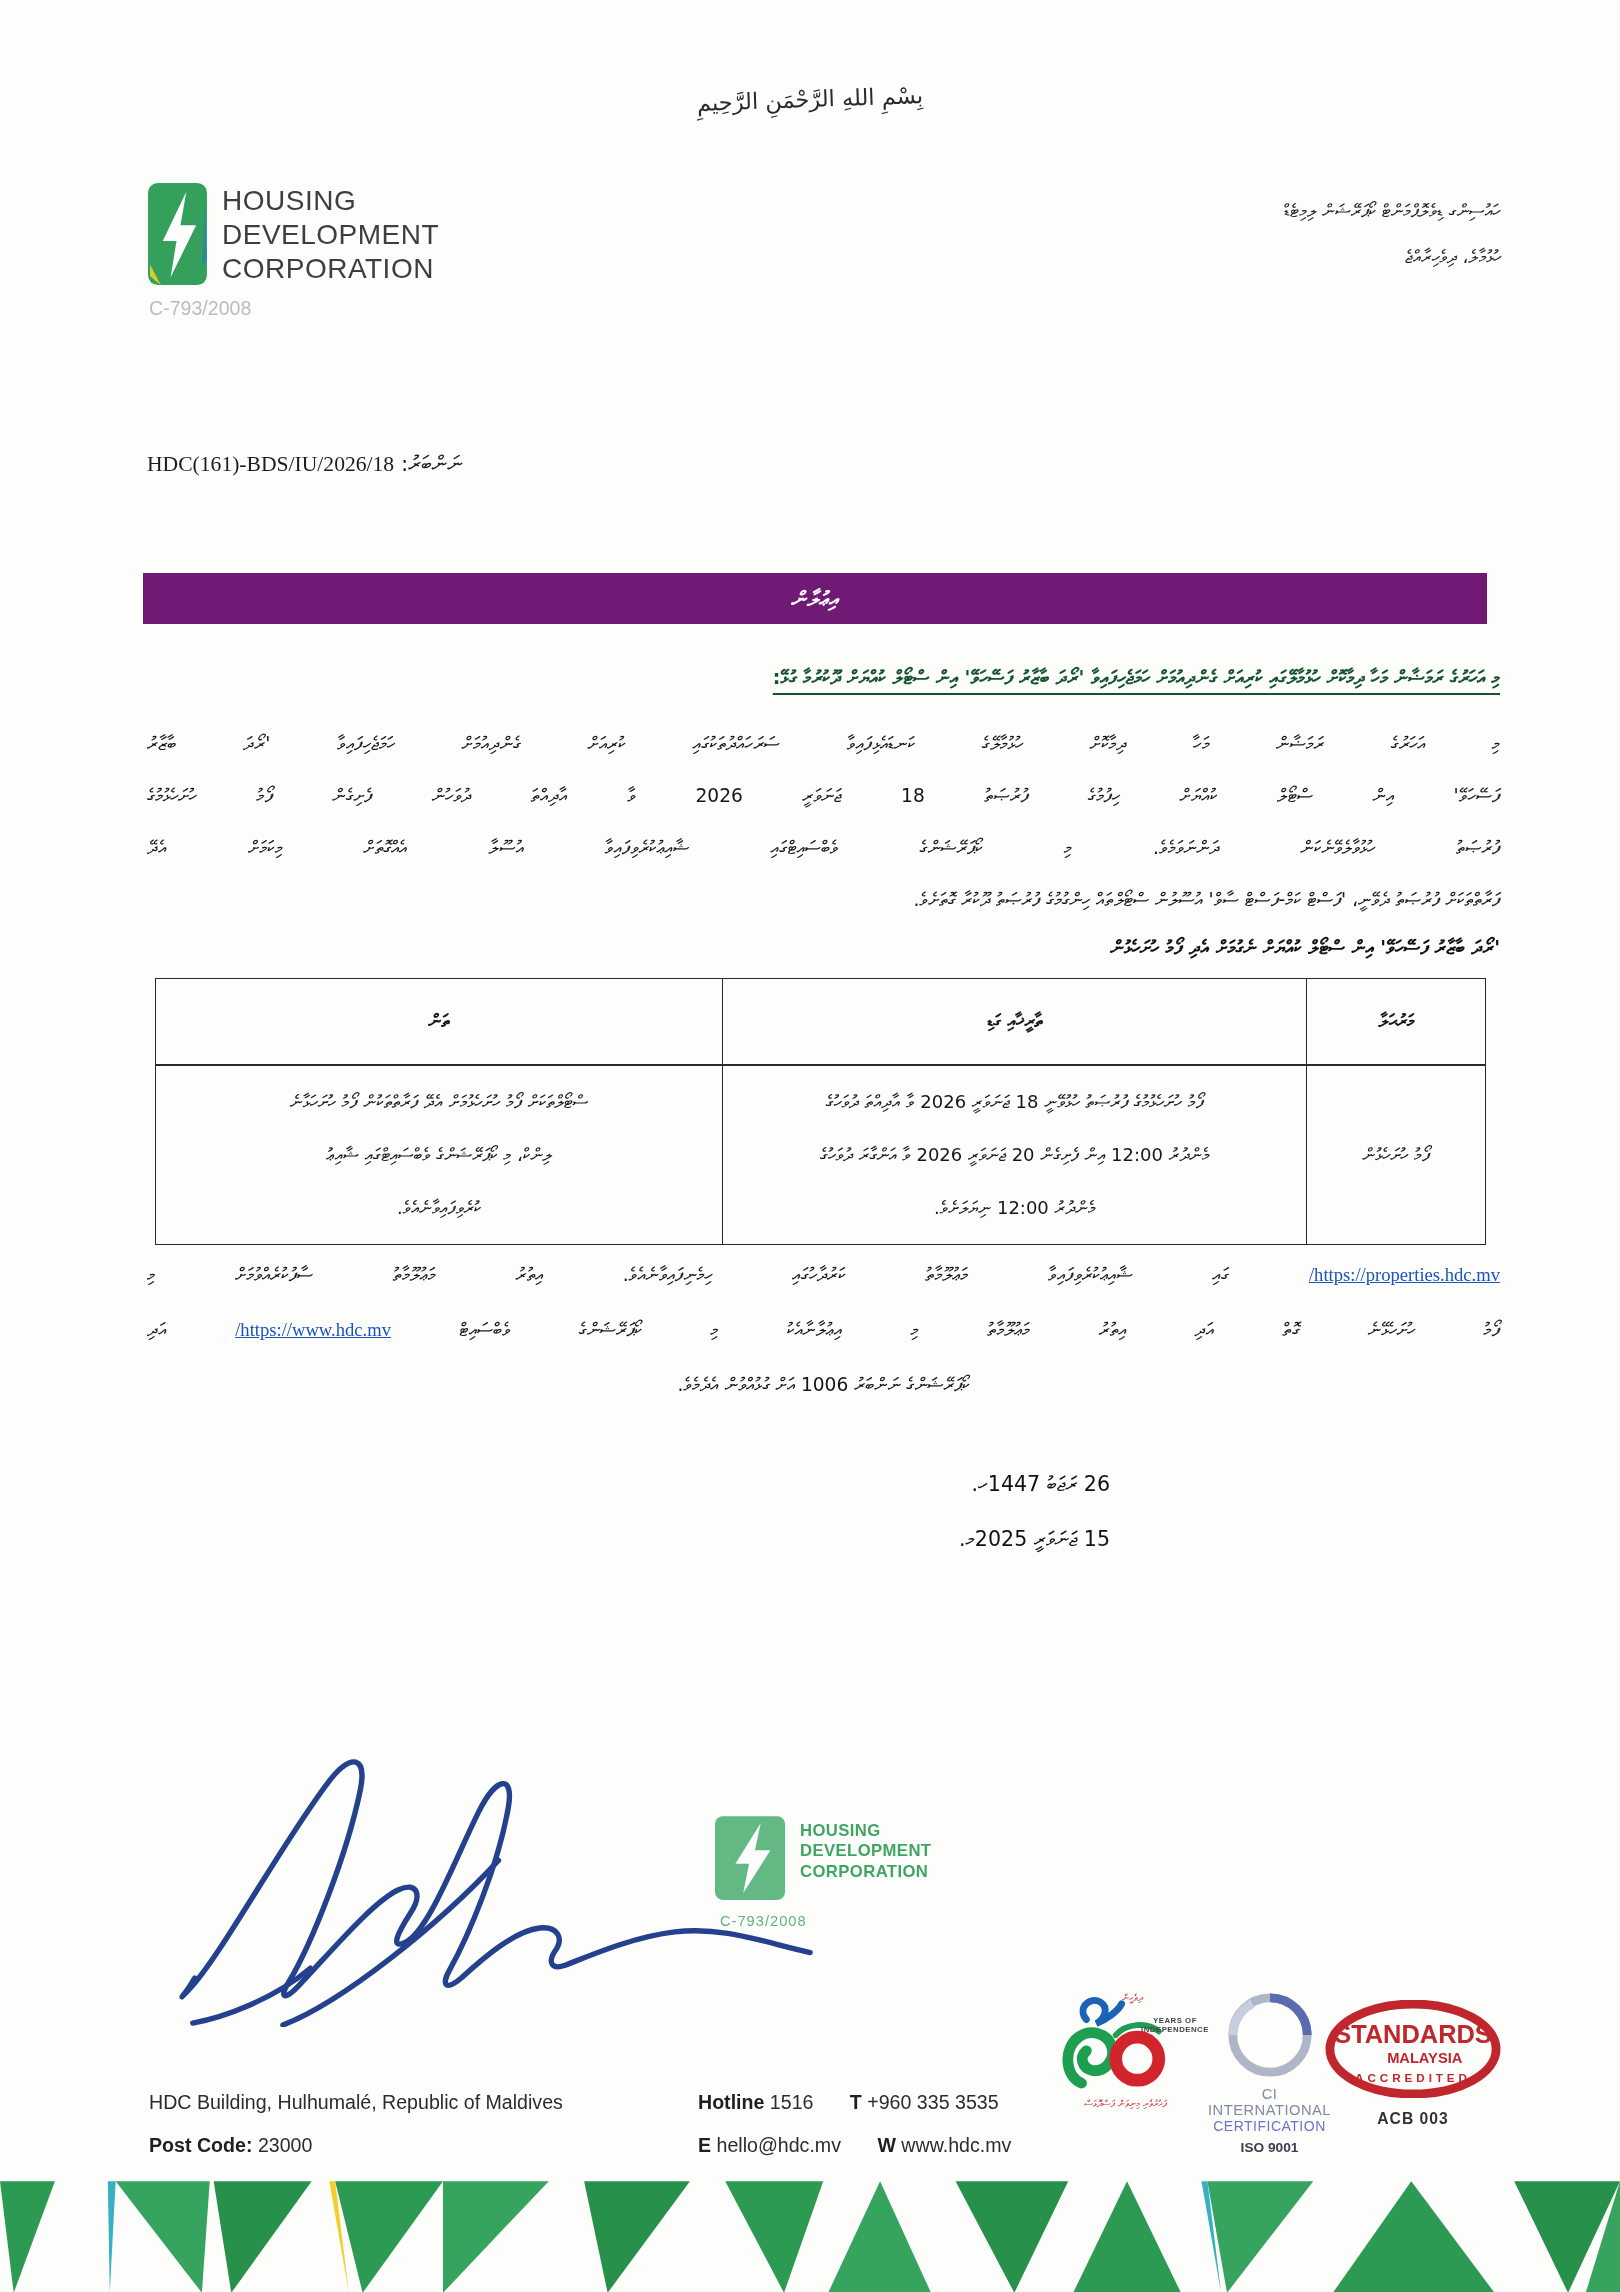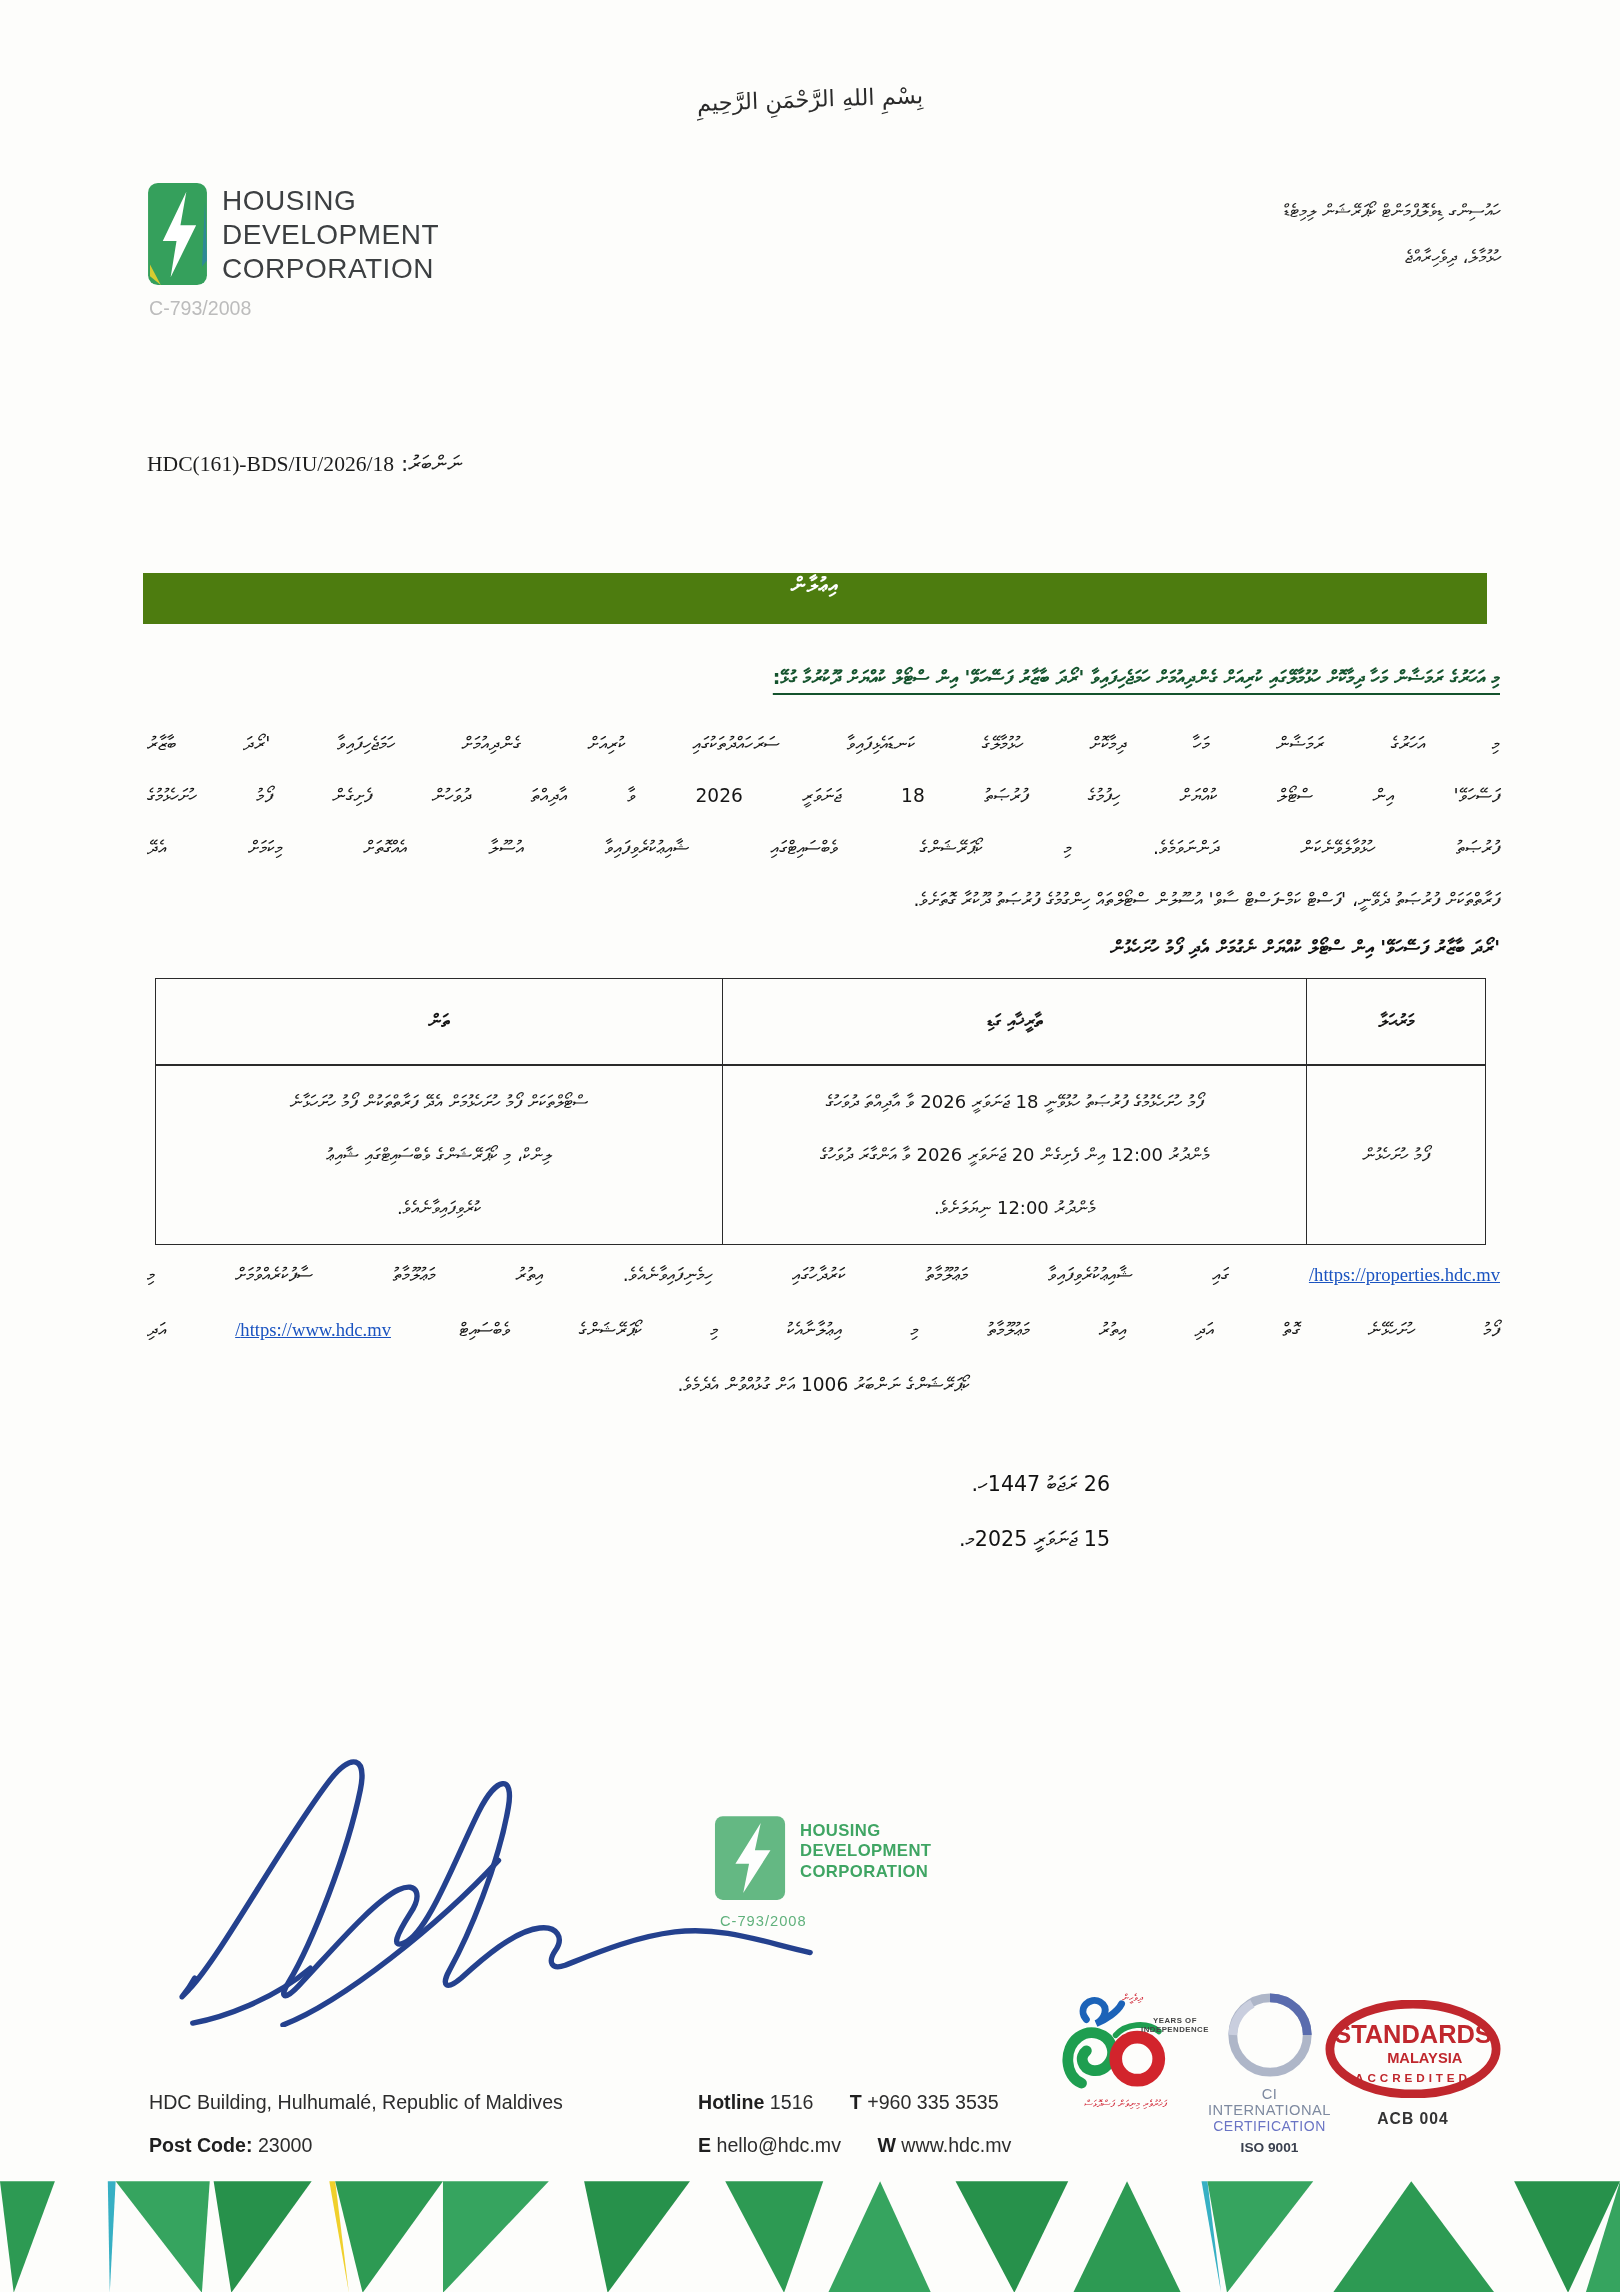--- a/index.html
+++ b/index.html
@@ -8,21 +8,21 @@
   .dv{font-family:"DejaVu Sans","Liberation Serif",sans-serif;direction:rtl;unicode-bidi:plaintext;}
   .abs{position:absolute;}
   .bismillah{top:86px;left:614px;width:392px;text-align:center;font-size:22.5px;color:#2a2a2a;
              font-family:"DejaVu Sans",sans-serif;transform:rotate(-2deg);}
   .logo-text{top:184px;left:222px;font-family:"Liberation Sans",sans-serif;font-size:28px;line-height:34px;
              color:#3c3f41;font-weight:500;letter-spacing:0.5px;}
   .reg-no{top:297px;left:149px;font-family:"Liberation Sans",sans-serif;font-size:19.6px;color:#bcbcbc;}
   .letterhead-dv{top:188px;right:119px;text-align:right;font-size:18px;line-height:46px;color:#1f1f1f;}
   .ref-line{top:451px;left:147px;font-size:21.6px;direction:rtl;text-align:left;width:686px;unicode-bidi:isolate;}
   .ref-line .num{font-family:"Liberation Serif",serif;}
-  .banner{top:573px;left:143px;width:1344px;height:51px;background:#4d7c0f;display:flex;justify-content:center;}
+  .banner{top:573px;left:143px;width:1344px;height:51px;background:#701a75;display:flex;align-items:center;justify-content:center;font-style:italic;}
   .banner .dv{color:#ffffff;font-size:20.6px;font-weight:bold;letter-spacing:1px;}
   .heading{top:661px;left:147px;width:1353px;font-size:19px;font-weight:bold;text-align:right;line-height:33px;
            text-decoration:underline;text-underline-offset:8.8px;text-decoration-thickness:1.5px;color:#14532d;}
   .para{top:733px;left:147px;width:1353px;font-size:18.6px;color:#151515;}
   .para .ln{height:52px;text-align:justify;text-align-last:justify;}
   .para .ln.last{text-align:left;text-align-last:right;}
   .subheading{top:936px;left:147px;width:1353px;font-size:19px;font-weight:bold;text-align:right;color:#111;}
   table.sched{position:absolute;top:978px;left:155px;width:1331px;border-collapse:collapse;direction:rtl;}
   table.sched th,table.sched td{border:1.6px solid #2a2a2a;text-align:center;vertical-align:middle;
            font-size:18px;padding:9.8px 13.7px;color:#161616;}
@@ -191,21 +191,21 @@
     <div class="l3">ISO 9001</div>
   </div>
 
   <div class="abs cert-std">
     <svg width="176" height="98" viewBox="0 0 180 100">
       <ellipse cx="90" cy="50" rx="85" ry="46" fill="none" stroke="#c0272d" stroke-width="9"></ellipse>
       <text x="90" y="44" text-anchor="middle" font-family="Liberation Sans, sans-serif" font-size="26" font-weight="bold" fill="#c0272d">STANDARDS</text>
       <text x="102" y="64" text-anchor="middle" font-family="Liberation Sans, sans-serif" font-size="15" font-weight="bold" fill="#c0272d">MALAYSIA</text>
       <text x="90" y="84" text-anchor="middle" font-family="Liberation Sans, sans-serif" font-size="12" font-weight="bold" letter-spacing="4" fill="#c0272d">ACCREDITED</text>
     </svg>
-    <div class="acb">ACB 004</div>
+    <div class="acb">ACB 003</div>
   </div>
 
   <div class="abs footer f-left1">HDC Building, Hulhumalé, Republic of Maldives</div>
   <div class="abs footer f-left2">
     <b>Post Code:</b>
     <span>23000</span>
   </div>
   <div class="abs footer f-right1">
     <b>Hotline</b>
     <span>1516</span>

